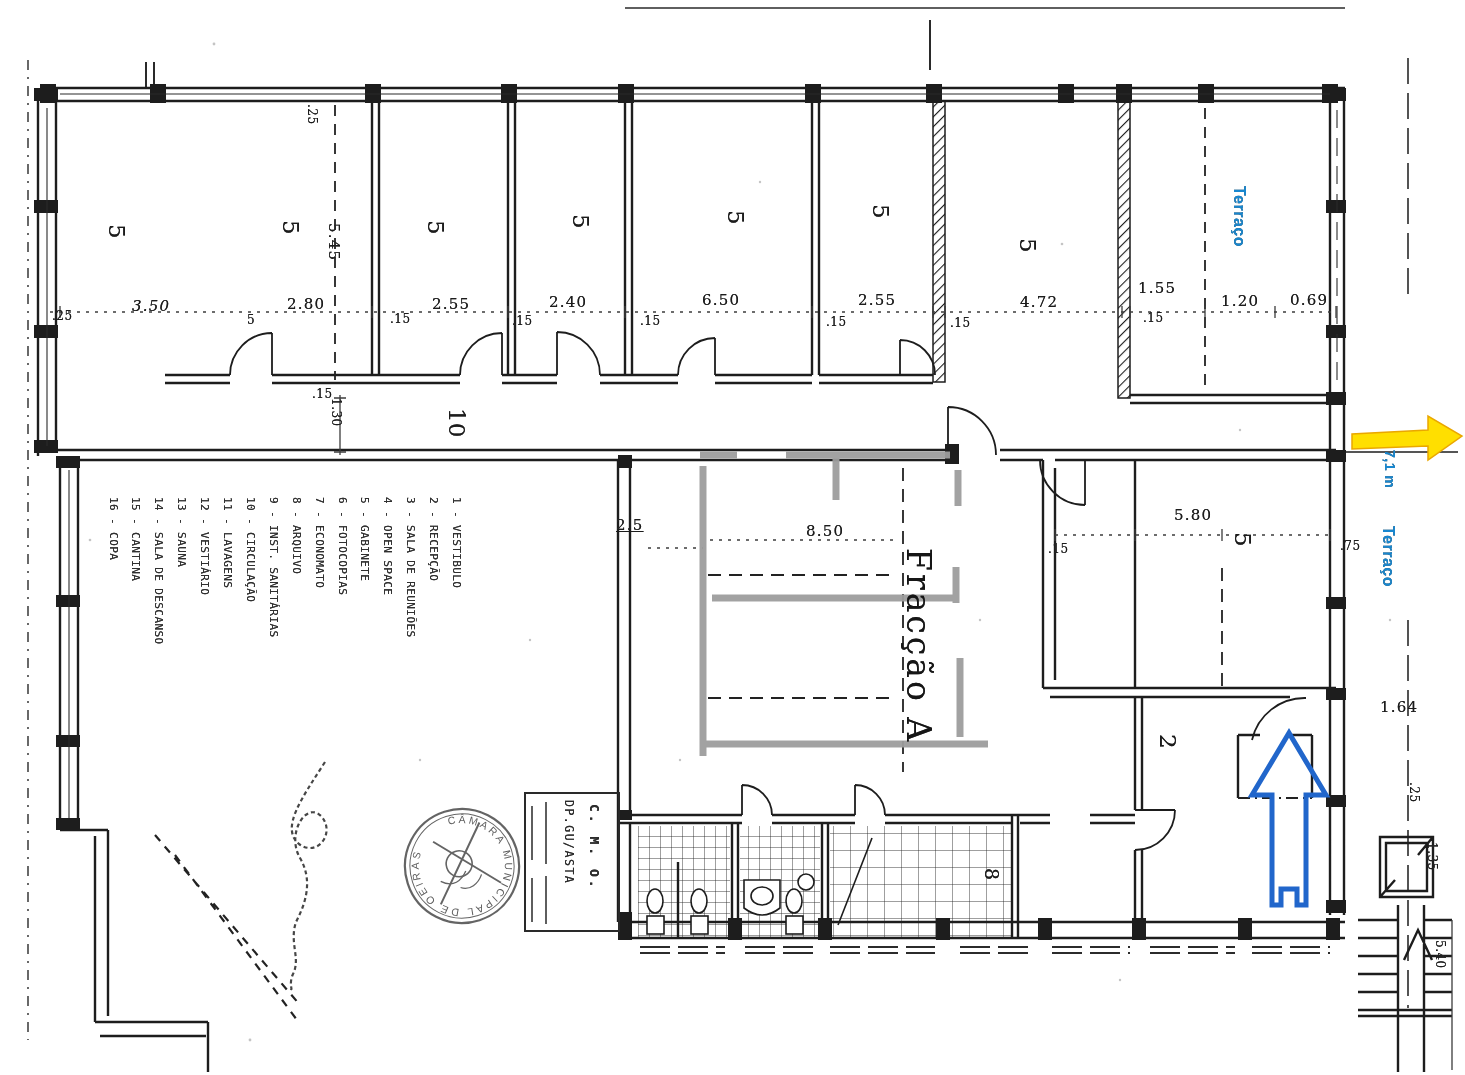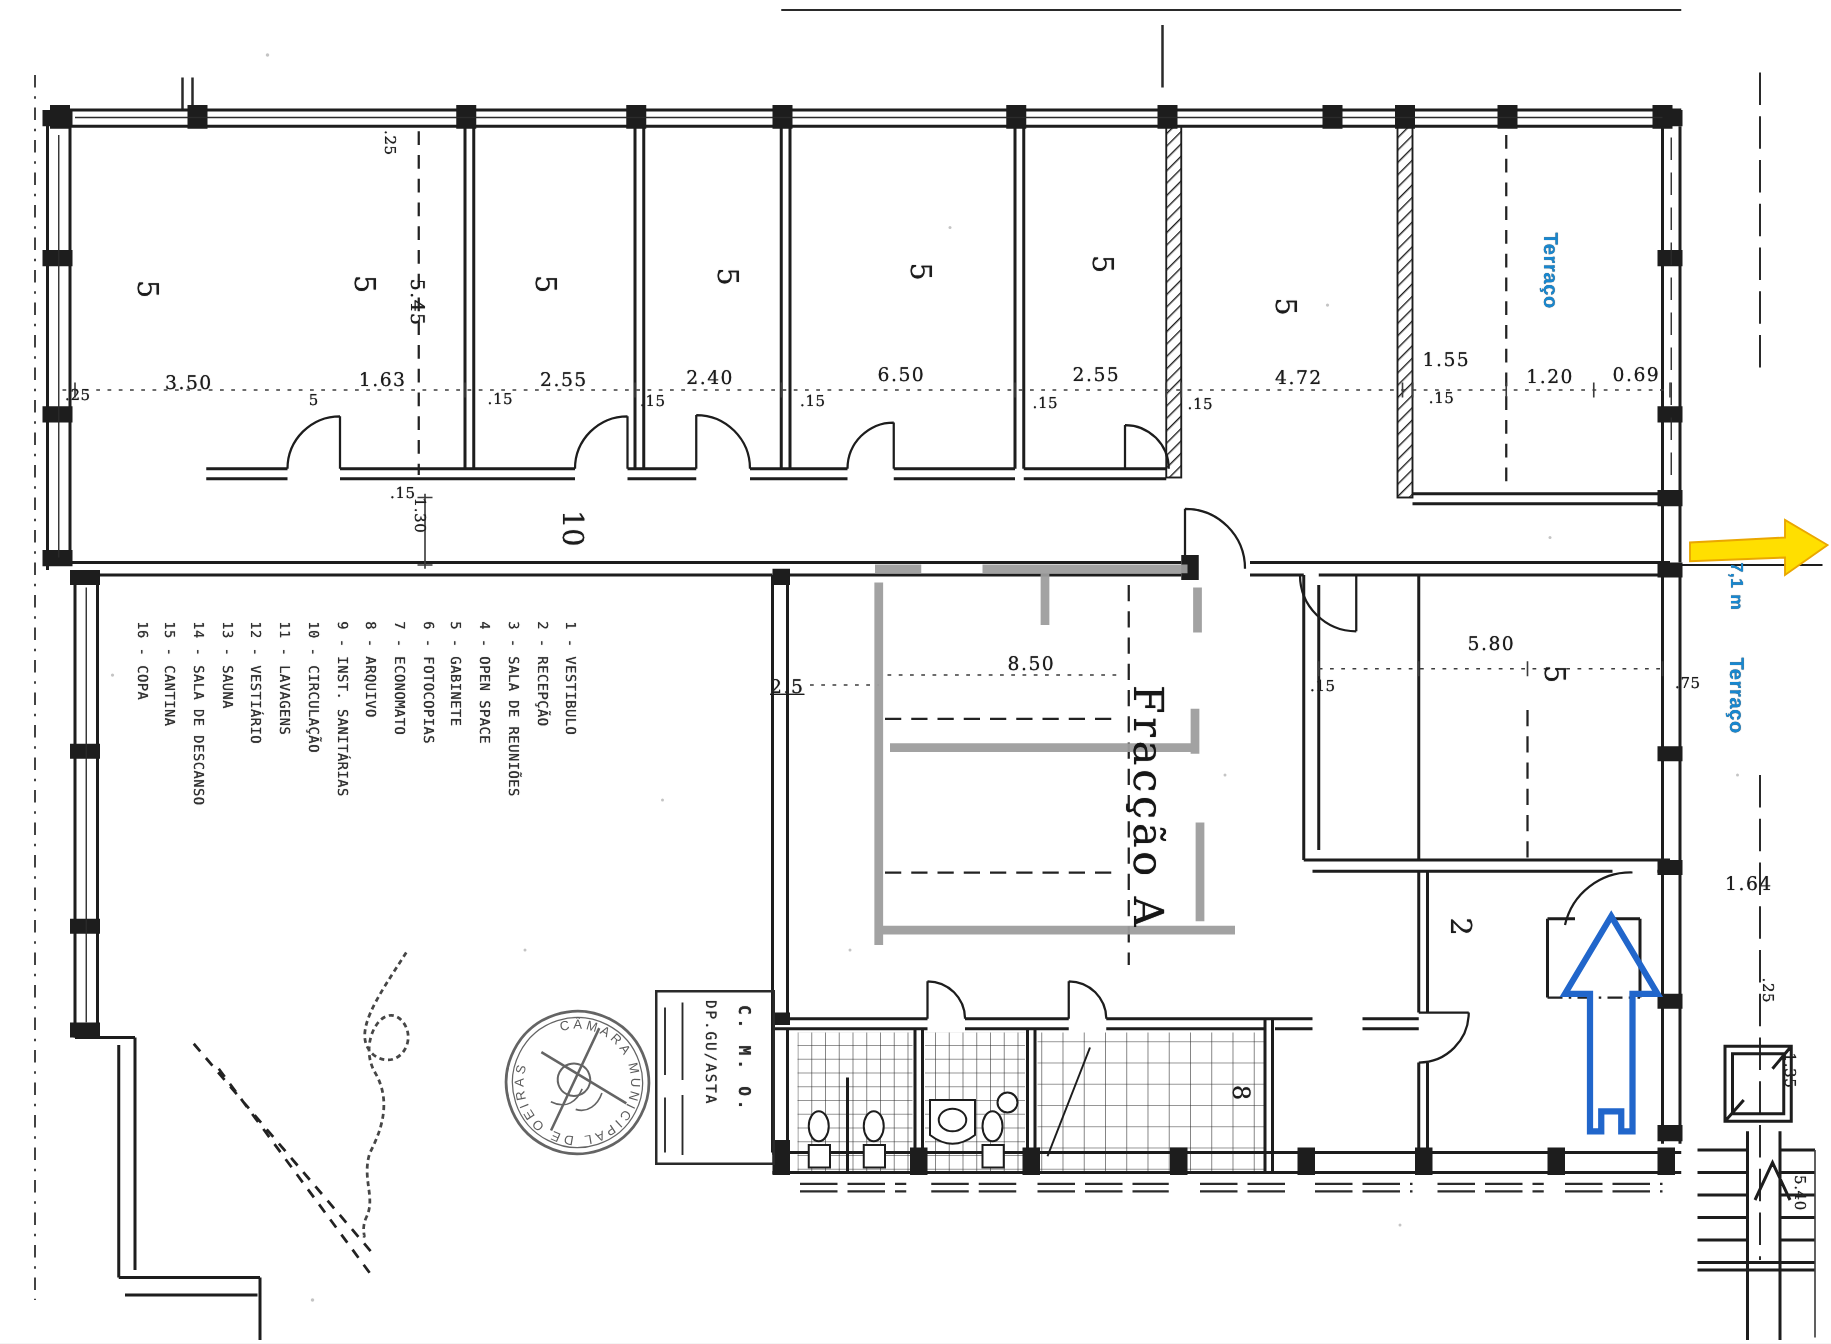--- a/index.html
+++ b/index.html
@@ -237,43 +237,43 @@
       <div class="lbl room rot" style="left: 279px; top: 220px;">5</div>
       <div class="lbl room rot" style="left: 424px; top: 220px;">5</div>
       <div class="lbl room rot" style="left: 569px; top: 214px;">5</div>
       <div class="lbl room rot" style="left: 724px; top: 210px;">5</div>
       <div class="lbl room rot" style="left: 869px; top: 204px;">5</div>
       <div class="lbl room rot" style="left: 1016px; top: 238px;">5</div>
       <div class="lbl room rot" style="left: 1231px; top: 532px;">5</div>
       <div class="lbl room rot" style="left: 445px; top: 408px;">10</div>
       <div class="lbl room rot" style="left: 1156px; top: 734px;">2</div>
       <div class="lbl room rot" style="left: 982px; top: 868px; font-size: 19px;">8</div>
-      <div class="lbl dim" style="left: 132px; top: 299px;">3.50</div>
-      <div class="lbl dim" style="left: 287px; top: 297px;">1.63</div>
+      <div class="lbl dim" style="left: 132px; top: 299px; font-style: italic;">3.50</div>
+      <div class="lbl dim" style="left: 287px; top: 297px;">2.80</div>
       <div class="lbl dim" style="left: 432px; top: 297px;">2.55</div>
       <div class="lbl dim" style="left: 549px; top: 295px;">2.40</div>
       <div class="lbl dim" style="left: 702px; top: 293px;">6.50</div>
       <div class="lbl dim" style="left: 858px; top: 293px;">2.55</div>
       <div class="lbl dim" style="left: 1020px; top: 295px;">4.72</div>
       <div class="lbl dim" style="left: 1138px; top: 281px;">1.55</div>
       <div class="lbl dim" style="left: 1221px; top: 294px;">1.20</div>
       <div class="lbl dim" style="left: 1290px; top: 293px;">0.69</div>
       <div class="lbl dim sm" style="left: 52px; top: 310px;">.25</div>
       <div class="lbl dim sm" style="left: 247px; top: 314px;">5</div>
       <div class="lbl dim sm" style="left: 390px; top: 313px;">.15</div>
       <div class="lbl dim sm" style="left: 512px; top: 315px;">.15</div>
       <div class="lbl dim sm" style="left: 640px; top: 315px;">.15</div>
       <div class="lbl dim sm" style="left: 826px; top: 316px;">.15</div>
       <div class="lbl dim sm" style="left: 950px; top: 317px;">.15</div>
       <div class="lbl dim sm" style="left: 1143px; top: 312px;">.15</div>
       <div class="lbl dim sm rot" style="left: 306px; top: 104px;">.25</div>
       <div class="lbl dim rot" style="left: 326px; top: 223px;">5.45</div>
       <div class="lbl dim sm rot" style="left: 330px; top: 398px;">1.30</div>
       <div class="lbl dim sm" style="left: 312px; top: 388px;">.15</div>
-      <div class="lbl dim" style="left: 616px; top: 542px; text-decoration: underline;">2.5</div>
+      <div class="lbl dim" style="left: 616px; top: 518px; text-decoration: underline;">2.5</div>
       <div class="lbl dim" style="left: 806px; top: 524px;">8.50</div>
       <div class="lbl dim" style="left: 1174px; top: 508px;">5.80</div>
       <div class="lbl dim sm" style="left: 1048px; top: 543px;">.15</div>
       <div class="lbl dim sm" style="left: 1340px; top: 540px;">.75</div>
       <div class="lbl dim" style="left: 1380px; top: 700px;">1.64</div>
       <div class="lbl dim sm rot" style="left: 1408px; top: 782px;">.25</div>
       <div class="lbl dim sm rot" style="left: 1426px; top: 842px;">1.35</div>
       <div class="lbl dim sm rot" style="left: 1434px; top: 940px;">5.40</div>
       <div class="lbl annot rot" style="left: 1231px; top: 186px; color: rgb(24, 135, 207);">Terraço</div>
       <div class="lbl annot rot" style="left: 1380px; top: 526px; color: rgb(24, 135, 207);">Terraço</div>

